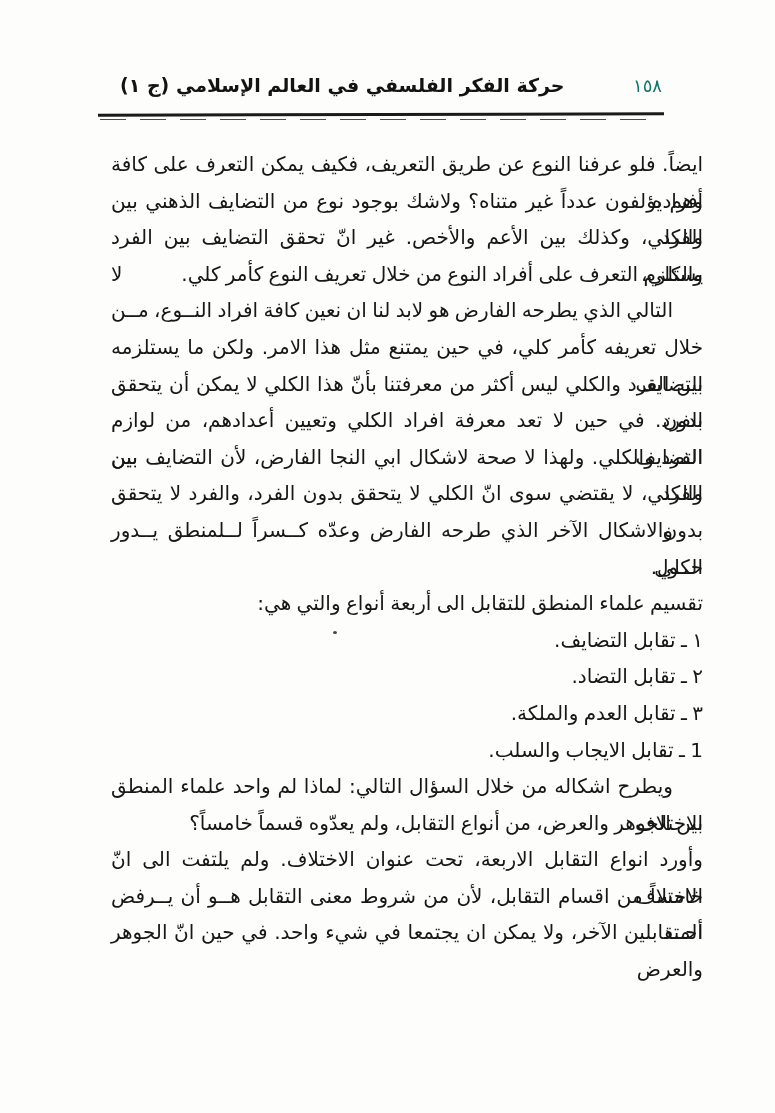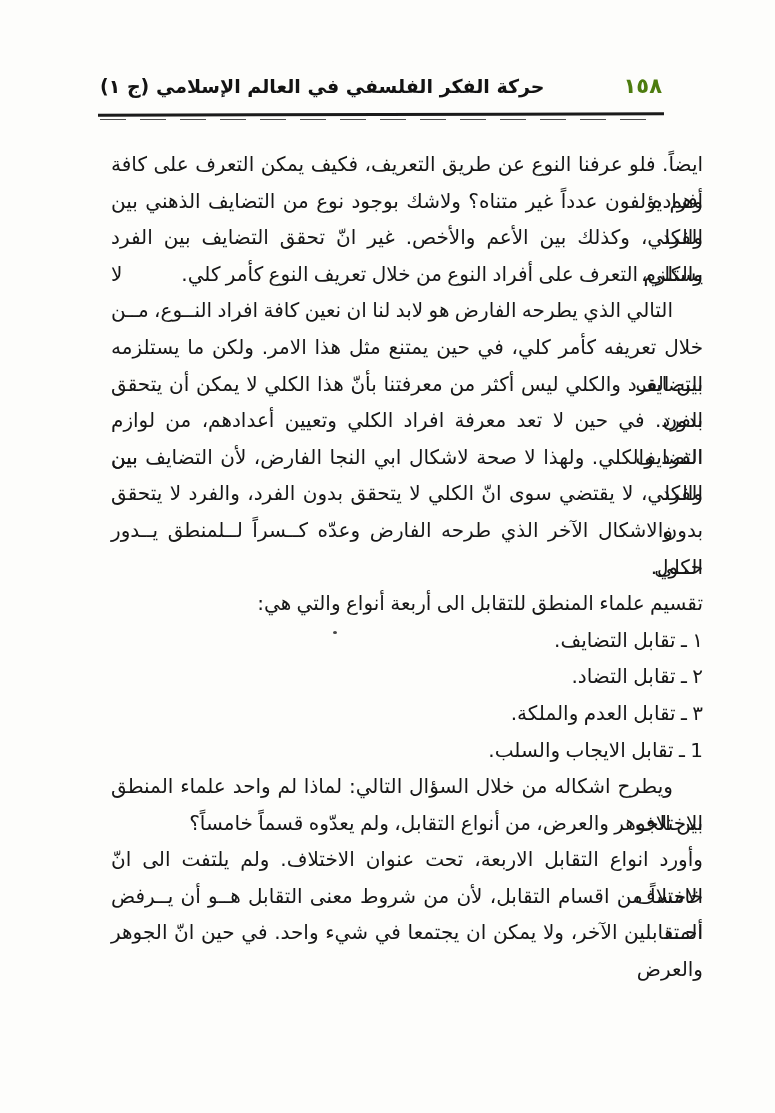--- a/index.html
+++ b/index.html
@@ -28,26 +28,27 @@
     align-items: baseline;
   }
   .book-title {
     direction: rtl;
     unicode-bidi: embed;
     font-size: 19px;
     font-weight: bold;
     letter-spacing: 0;
     color: #131313;
     white-space: nowrap;
+    margin-left: 20px;
   }
   .page-number {
     direction: rtl;
-    font-size: 21px;
-    font-weight: bold;
-    color: #4d7c0f;
+    font-size: 18px;
+    font-weight: normal;
+    color: #0f766e;
     padding-left: 6px;
   }
   .header-rule {
     position: absolute;
     top: 113px;
     left: 98px;
     width: 566px;
   }
   .header-rule .rule-main {
     height: 3px;

